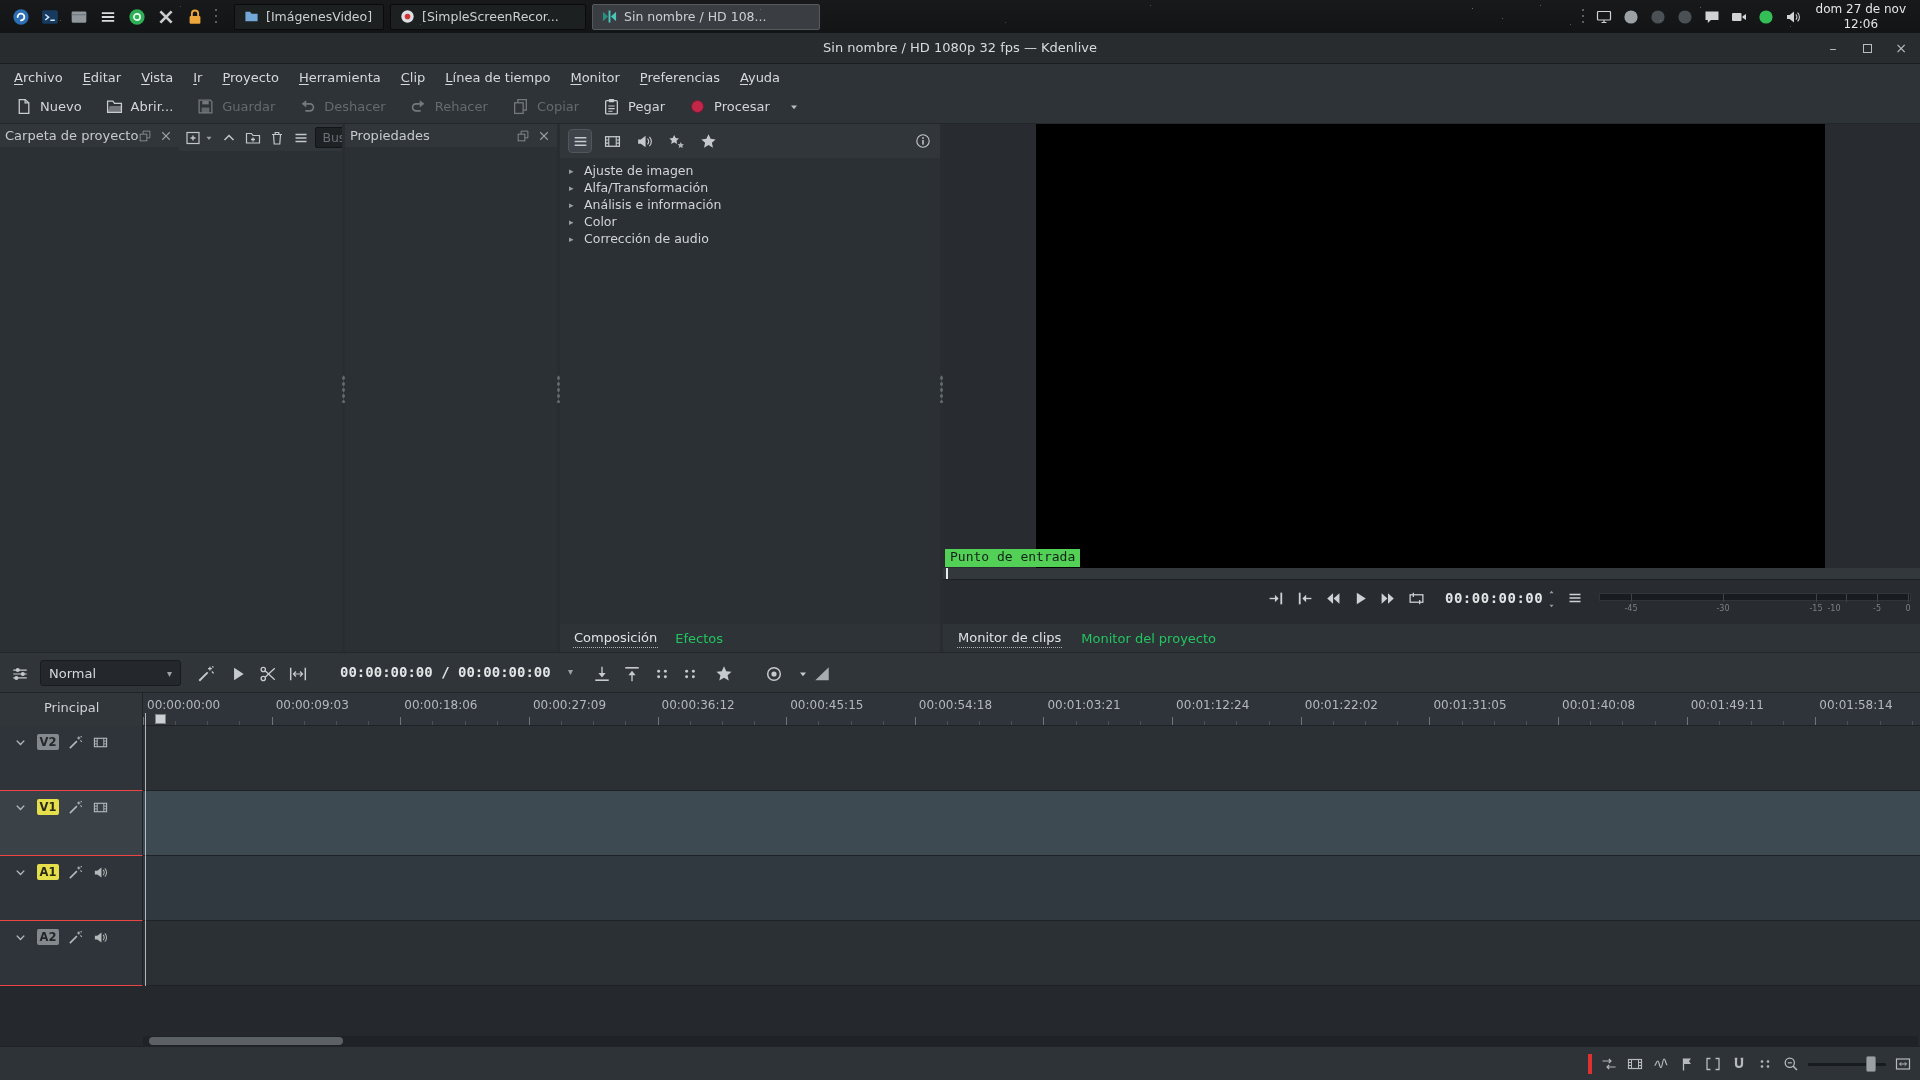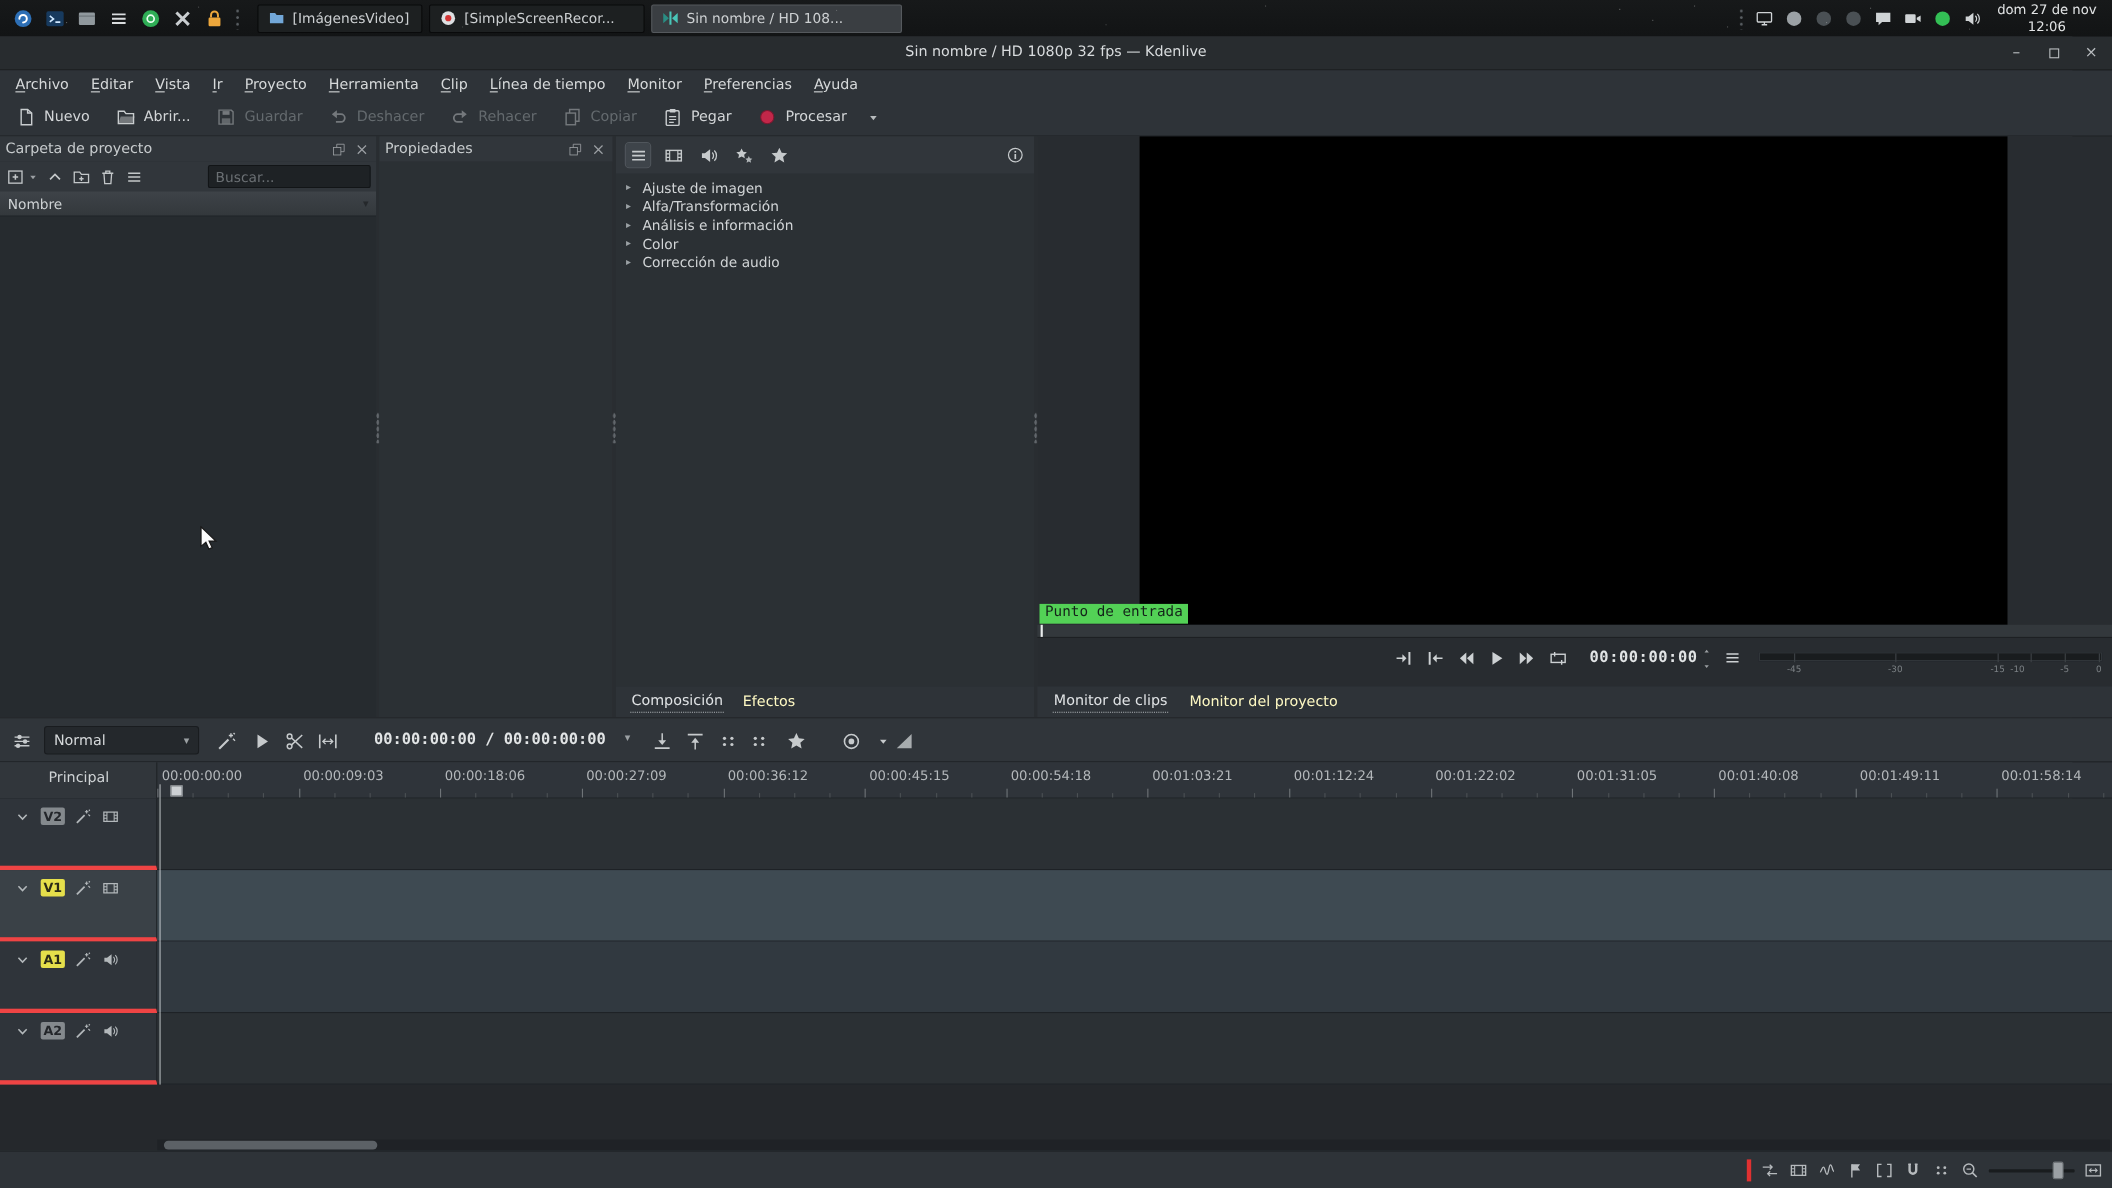--- a/index.html
+++ b/index.html
@@ -47,21 +47,21 @@
   .tb-btn.disabled .tb-ic{opacity:.45;}
   .tb-ic{width:17px;height:17px;display:flex;align-items:center;justify-content:center;color:#c9cdcf;}
   .render-dot{width:13px;height:13px;border-radius:50%;border:1px solid #7c1830;display:block;}
   .tb-caret{padding:0 5px;color:#b7bbbd;display:flex;align-items:center;}
 
   
   .dock-head{height:23px;display:flex;align-items:center;padding:0 5px;background:#31363b;color:#c7cbcd;font-size:13px;flex:none;}
   .dock-btns{margin-left:auto;display:flex;gap:8px;color:#9b9fa3;padding-right:2px;}
   .db{width:13px;height:13px;display:flex;align-items:center;justify-content:center;}
 
-  #bin{position:absolute;left:0;top:124px;width:342px;height:528px;background:#2b3034;display:flex;flex-direction:column;}
+  #bin{position:absolute;left:0;top:124px;width:342px;height:528px;background:#2b3034;display:flex;}
   .bin-toolbar{height:27px;display:flex;align-items:center;gap:5px;padding:0 5px;background:#31363b;flex:none;}
   #binTools{display:flex;align-items:center;gap:6px;}
   .bt-ic{width:18px;height:18px;display:flex;align-items:center;justify-content:center;color:#c3c7c9;}
   .bt-caret{width:10px;margin-left:-4px;color:#9b9fa3;display:flex;align-items:center;}
   #binSearch{margin-left:auto;width:148px;height:21px;background:#1e2225;border:1px solid #121517;border-radius:2px;color:#cfd3d5;font:12.5px "DejaVu Sans",sans-serif;padding:0 6px;outline:none;}
   #binSearch::placeholder{color:#6b7074;}
   .bin-colhead{height:23px;background:linear-gradient(#3e4348,#33383c);border-bottom:1px solid #202327;display:flex;align-items:center;padding:0 7px;color:#ced2d4;font-size:12.5px;flex:none;}
   .sort-caret{margin-left:auto;color:#25282b;font-size:10px;}
   .bin-body{flex:1;background:#262b2f;position:relative;}
 
@@ -73,21 +73,21 @@
 
   #fx{position:absolute;left:560px;top:124px;width:380px;height:528px;background:#2b3034;display:flex;flex-direction:column;}
   .fx-iconbar{height:34px;background:#31363b;display:flex;align-items:center;gap:10px;padding:0 9px;flex:none;}
   .fxi{width:22px;height:22px;display:flex;align-items:center;justify-content:center;color:#c6cacc;border-radius:3px;}
   .fxi.checked{background:#3e444a;outline:1px solid #50565c;}
   .fx-info{margin-left:auto;color:#c6cacc;}
   .fx-list{flex:1;padding-top:4px;background:#2b3034;}
   .fx-row{height:17px;display:flex;align-items:center;padding-left:9px;gap:7px;color:#d2d5d7;font-size:12.5px;}
   .fx-row .tri{color:#9aa0a4;font-size:9px;width:8px;}
   .fx-tabs{height:28px;display:flex;align-items:center;gap:16px;padding-left:13px;flex:none;background:#2e3338;}
-  .tab{font-size:13px;color:#fef9c3;padding:2px 1px;}
+  .tab{font-size:13px;color:#22c55e;padding:2px 1px;}
   .tab.selected{color:#e0e3e5;border-bottom:1px dotted #aeb3b6;}
 
   
   #monitor{position:absolute;left:943px;top:124px;width:977px;height:528px;background:#282c30;}
   .mon-video{position:absolute;left:93px;top:0;width:789px;height:444px;background:#000;}
   .mon-overlay{position:absolute;left:2px;top:425px;height:18px;line-height:18px;padding:0 5px;color:#14231a;font:13px "DejaVu Sans Mono","Liberation Mono",monospace;z-index:3;}
   .mon-ruler{position:absolute;left:0;top:444px;width:977px;height:12px;background:#33383c;border-bottom:1px solid #1d2023;}
   .mon-ruler .ph{position:absolute;left:3px;top:0;width:2px;height:11px;background:#e8ebec;}
   .mon-transport{position:absolute;left:0;top:458px;width:977px;height:34px;}
   .mt-icons{position:absolute;left:324px;top:7px;display:flex;gap:10px;color:#cdd1d3;}
@@ -111,21 +111,21 @@
   
   #tlRuler{position:absolute;left:0;top:693px;width:1920px;height:33px;background:#2f343a;border-bottom:1px solid #1e2226;}
   .tl-corner{position:absolute;left:0;top:0;width:143px;height:33px;background:#31363b;border-right:1px solid #202327;}
   .tl-corner span{position:absolute;left:44px;top:7px;font-size:13px;color:#ced2d4;}
   .rlabel{position:absolute;top:5px;font-size:12px;color:#b4b8bb;white-space:nowrap;}
   .rtick{position:absolute;bottom:0;width:1px;background:#6f7478;}
   .rtick.minor{height:4px;background:#4c5155;}
   .rtick.major{height:8px;}
 
   #tlArea{position:absolute;left:0;top:726px;width:1920px;height:320px;background:#25282c;}
-  .trk-head{position:absolute;left:0;width:143px;height:65px;border-bottom:4px solid #ef4444;border-right:1px solid #1e2226;background:#2f343a;display:flex;align-items:flex-start;gap:8px;padding:8px 0 0 12px;}
+  .trk-head{position:absolute;left:0;width:143px;height:65px;border-bottom:1px solid #ef4444;border-right:1px solid #1e2226;background:#2f343a;display:flex;align-items:flex-start;gap:8px;padding:8px 0 0 12px;}
   .trk-head.selected{background:#3a4147;}
   .badge{min-width:22px;height:16px;border-radius:2px;font-size:11.5px;font-weight:bold;display:flex;align-items:center;justify-content:center;padding:0 2px;}
   .badge.normal{background:#84898d;color:#23262a;}
   .trk-ic{width:17px;height:17px;color:#b3b8bb;display:flex;align-items:center;justify-content:center;}
   .trk-lane{position:absolute;left:143px;right:0;height:65px;border-bottom:1px solid #1e2226;}
   .playhead{position:absolute;left:145px;top:713px;width:1px;height:273px;background:#e0e4e6;opacity:.75;z-index:4;}
   .zone-marker{position:absolute;left:155px;top:714px;width:11px;height:10px;background:#ccd0d3;border:1px solid #7e8387;z-index:5;}
 
   #tlScroll{position:absolute;left:143px;top:1036px;width:1775px;height:10px;background:#1f2226;}
   #tlScroll .sh{position:absolute;left:6px;top:1px;width:194px;height:8px;background:#5c6166;border-radius:4px;}

